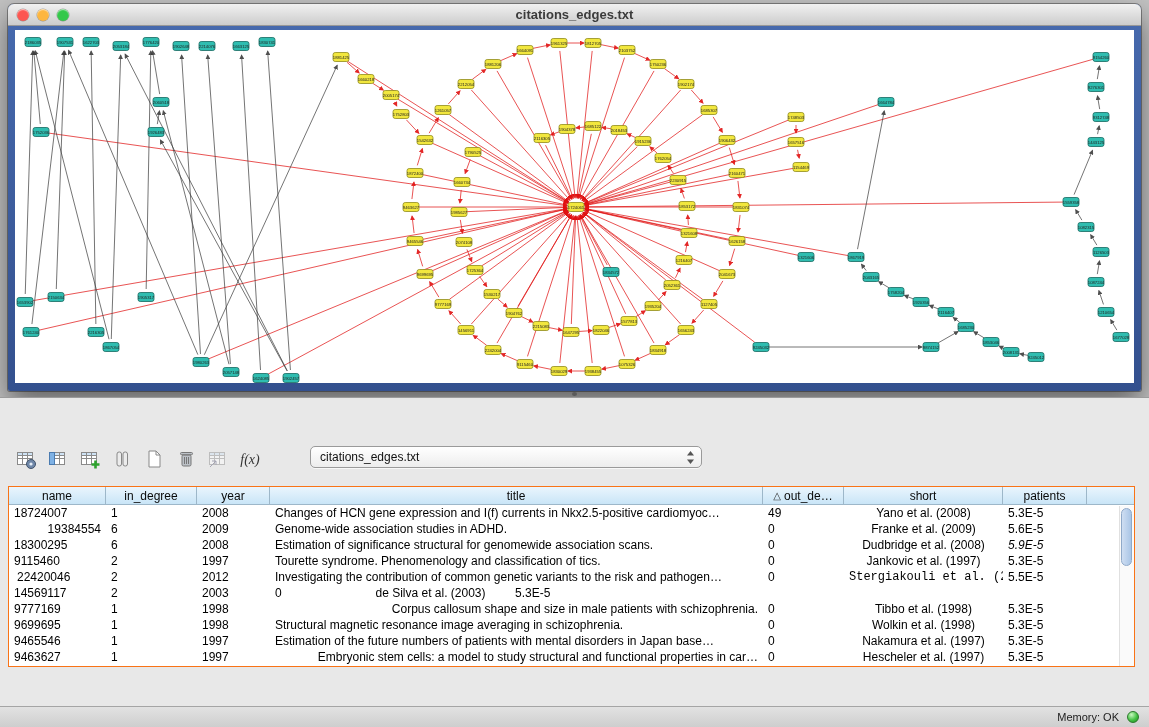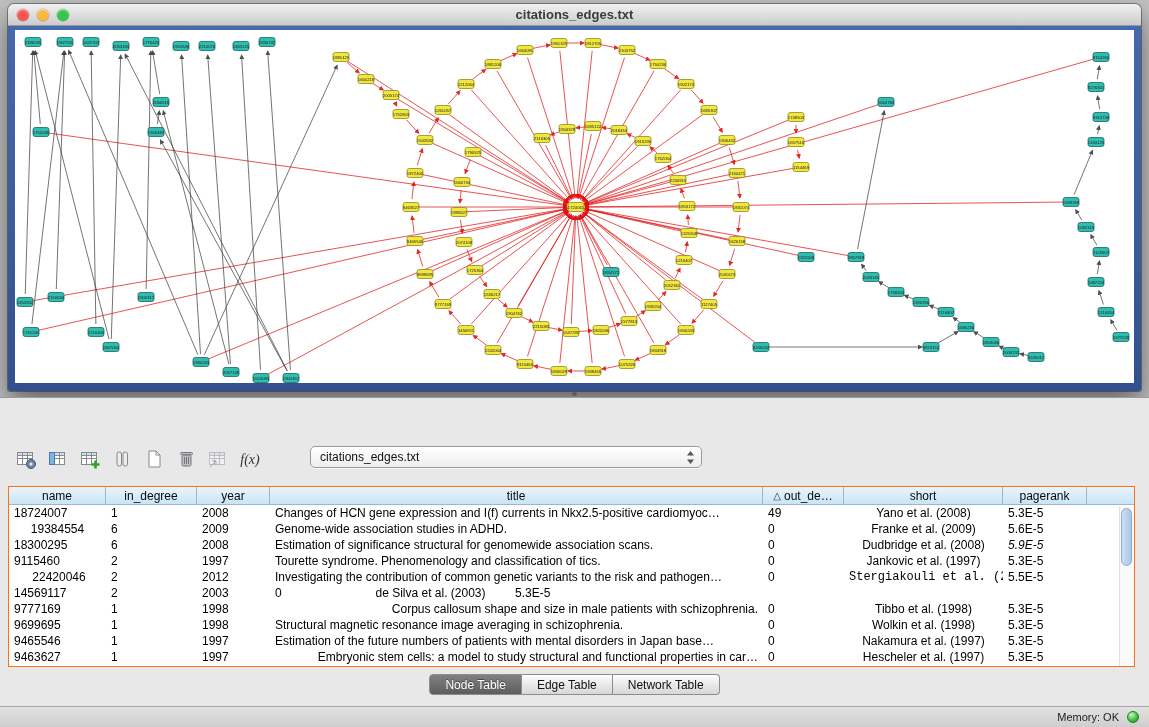--- a/index.html
+++ b/index.html
@@ -797,36 +797,36 @@
           <span>title</span>
         </div>
         <div class="th" style="width: 81px;">
           <span class="sort-tri">△</span>
           <span>out_de…</span>
         </div>
         <div class="th" style="width: 159px;">
           <span>short</span>
         </div>
         <div class="th" style="width: 84px;">
-          <span>pagerank</span>
+          <span>patients</span>
         </div>
         <div class="th fill"></div>
       </div>
     <div id="tbody">
         <div class="tr">
           <div class="td" style="width: 97px; text-align: left;">18724007</div>
           <div class="td" style="width: 91px; text-align: left;">1</div>
           <div class="td" style="width: 73px; text-align: left;">2008</div>
           <div class="td" style="width: 493px; text-align: left;">Changes of HCN gene expression and I(f) currents in Nkx2.5-positive cardiomyoc…</div>
           <div class="td" style="width: 81px; text-align: left;">49</div>
           <div class="td" style="width: 159px; text-align: center;">Yano et al. (2008)</div>
           <div class="td" style="width: 84px; text-align: left;">5.3E-5</div>
         </div>
         <div class="tr">
-          <div class="td" style="width: 97px; text-align: center;">19384554</div>
+          <div class="td" style="width: 97px; text-align: right;">19384554</div>
           <div class="td" style="width: 91px; text-align: left;">6</div>
           <div class="td" style="width: 73px; text-align: left;">2009</div>
           <div class="td" style="width: 493px; text-align: left;">Genome-wide association studies in ADHD.</div>
           <div class="td" style="width: 81px; text-align: left;">0</div>
           <div class="td" style="width: 159px; text-align: center;">Franke et al. (2009)</div>
           <div class="td" style="width: 84px; text-align: left;">5.6E-5</div>
         </div>
         <div class="tr">
           <div class="td" style="width: 97px; text-align: left;">18300295</div>
           <div class="td" style="width: 91px; text-align: left;">6</div>
@@ -839,21 +839,21 @@
         <div class="tr">
           <div class="td" style="width: 97px; text-align: left;">9115460</div>
           <div class="td" style="width: 91px; text-align: left;">2</div>
           <div class="td" style="width: 73px; text-align: left;">1997</div>
           <div class="td" style="width: 493px; text-align: left;">Tourette syndrome. Phenomenology and classification of tics.</div>
           <div class="td" style="width: 81px; text-align: left;">0</div>
           <div class="td" style="width: 159px; text-align: center;">Jankovic et al. (1997)</div>
           <div class="td" style="width: 84px; text-align: left;">5.3E-5</div>
         </div>
         <div class="tr">
-          <div class="td" style="width: 97px; text-align: center; padding-left: 8px;">22420046</div>
+          <div class="td" style="width: 97px; text-align: left; padding-left: 8px;">22420046</div>
           <div class="td" style="width: 91px; text-align: left;">2</div>
           <div class="td" style="width: 73px; text-align: left;">2012</div>
           <div class="td" style="width: 493px; text-align: left;">Investigating the contribution of common genetic variants to the risk and pathogen…</div>
           <div class="td" style="width: 81px; text-align: left;">0</div>
           <div class="td" style="width: 159px; text-align: center; font-family: Liberation Mono, monospace;">Stergiakouli et al. (2012)</div>
           <div class="td" style="width: 84px; text-align: left;">5.5E-5</div>
         </div>
         <div class="tr">
           <div class="td" style="width: 97px; text-align: left;">14569117</div>
           <div class="td" style="width: 91px; text-align: left;">2</div>
@@ -897,23 +897,18 @@
           <div class="td" style="width: 81px; text-align: left;">0</div>
           <div class="td" style="width: 159px; text-align: center;">Hescheler et al. (1997)</div>
           <div class="td" style="width: 84px; text-align: left;">5.3E-5</div>
         </div>
       </div>
     <div class="vscroll">
       <div class="vthumb"></div>
     </div>
   </div>
 
-  <div class="tabs" id="tabs">
-      <button class="tab active">Node Table</button>
-      <button class="tab">Edge Table</button>
-      <button class="tab">Network Table</button>
-    </div>
 </div>
 
 <div class="footer">
   <span>Memory: OK</span>
   <button class="mem-dot"></button>
 </div>
 
 </body></html>

